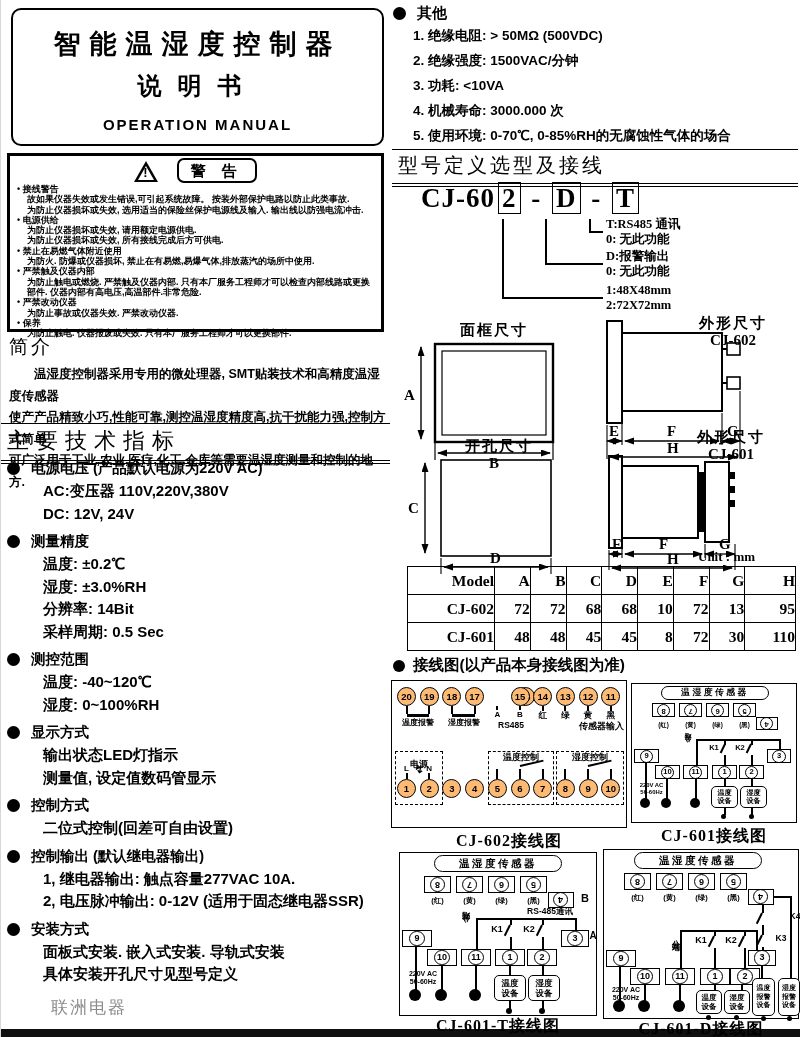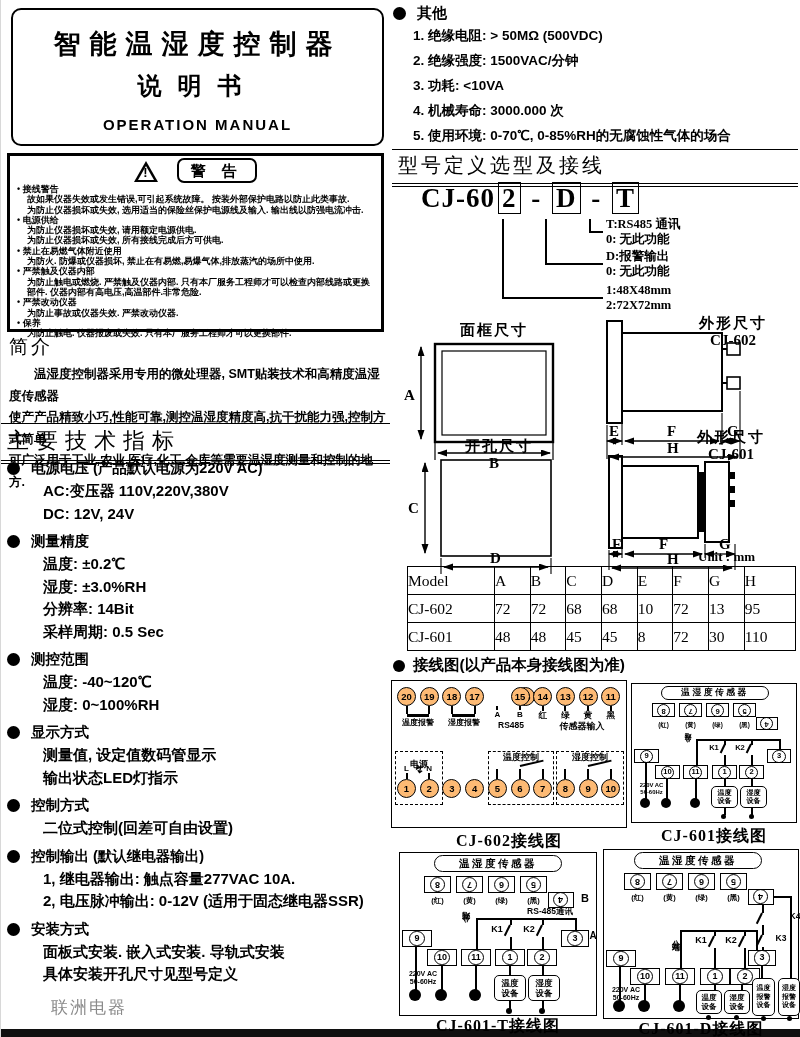--- a/index.html
+++ b/index.html
@@ -56,21 +56,21 @@
 
   
   svg text{fill:#000;font-weight:bold;}
   .cnlab{font-family:"Liberation Sans",sans-serif;font-size:15px;letter-spacing:2px;}
   .dimtx{font-family:"Liberation Serif",serif;font-size:15px;}
 
   .unit-lab{left:697px;top:549px;font-size:13px;font-weight:bold;font-family:"Liberation Serif",serif;}
 
   
   .size-table{left:406px;top:566px;width:389px;border-collapse:collapse;font-family:"Liberation Serif",serif;font-size:15.5px;}
-  .size-table th,.size-table td{border:1.6px solid #000;height:27px;text-align:left;font-weight:normal;padding:0;}
+  .size-table th,.size-table td{border:1.6px solid #000;height:27px;text-align:right;font-weight:bold;padding:0;}
 
   
   .wire-head{left:392px;top:655px;display:flex;align-items:center;font-size:15.5px;font-weight:bold;}
   .diag-box{border:1.6px solid #000;background:#fff;}
   .caption{text-align:center;font-size:16px;font-weight:bold;font-family:"Liberation Serif",serif;letter-spacing:1px;}
 
   
   .c2{position:absolute;box-sizing:border-box;}
   .circ2{border:1.6px solid #000;border-radius:50%;width:19px;height:19px;text-align:center;font-size:9.5px;font-weight:bold;line-height:17px;background:#fdba74;}
   .wv{background:#000;width:2px;}
@@ -165,22 +165,22 @@
           <span>测控范围</span>
         </div>
         <div class="spec-line">温度:  -40~120℃</div>
         <div class="spec-line">湿度:  0~100%RH</div>
       </div>
       <div class="spec-sec">
         <div class="spec-title">
           <div class="sbullet"></div>
           <span>显示方式</span>
         </div>
+        <div class="spec-line">输出状态LED灯指示</div>
         <div class="spec-line">测量值, 设定值数码管显示</div>
-        <div class="spec-line">输出状态LED灯指示</div>
       </div>
       <div class="spec-sec">
         <div class="spec-title">
           <div class="sbullet"></div>
           <span>控制方式</span>
         </div>
         <div class="spec-line">二位式控制(回差可自由设置)</div>
       </div>
       <div class="spec-sec">
         <div class="spec-title">
@@ -397,21 +397,21 @@
       <div class="c2 lab2" style="left: 2px; top: 38px; width: 48px; font-size: 8px;">温度报警</div>
       <div class="c2 wh" style="left: 59.9px; top: 33px; width: 22.7px; height: 3px;"></div>
       <div class="c2 lab2" style="left: 48px; top: 38px; width: 48px; font-size: 8px;">湿度报警</div>
       <div class="c2 lab2" style="left: 100.3px; top: 30px; width: 10px; font-size: 8px;">A</div>
       <div class="c2 lab2" style="left: 123px; top: 30px; width: 10px; font-size: 8px;">B</div>
       <div class="c2 lab2" style="left: 94px; top: 40px; width: 50px; font-size: 8.5px;">RS485</div>
       <div class="c2 lab2" style="left: 144.7px; top: 30px; width: 12px; font-size: 8.5px;">红</div>
       <div class="c2 lab2" style="left: 167.4px; top: 30px; width: 12px; font-size: 8.5px;">绿</div>
       <div class="c2 lab2" style="left: 190.1px; top: 30px; width: 12px; font-size: 8.5px;">黄</div>
       <div class="c2 lab2" style="left: 212.8px; top: 30px; width: 12px; font-size: 8.5px;">黑</div>
-      <div class="c2 lab2" style="left: 148px; top: 41px; width: 84px; font-size: 9px;">传感器输入</div>
+      <div class="c2 lab2" style="left: 148px; top: 41px; width: 84px; font-size: 9px; text-align: right;">传感器输入</div>
       <div class="c2 dash" style="left: 3px; top: 70px; width: 48px; height: 54px;"></div>
       <div class="c2 lab2" style="left: 3px; top: 72px; width: 48px; font-size: 9px; margin-top: 7px;">电源</div>
       <div class="c2 dash" style="left: 96px; top: 70px; width: 66px; height: 54px;"></div>
       <div class="c2 lab2" style="left: 96px; top: 72px; width: 66px; font-size: 9px;">温度控制</div>
       <div class="c2 dash" style="left: 164px; top: 70px; width: 68px; height: 54px;"></div>
       <div class="c2 lab2" style="left: 164px; top: 72px; width: 68px; font-size: 9px;">湿度控制</div>
       <div class="c2 lab2" style="left: 10.5px; top: 84px; width: 8px; font-size: 8px;">L</div>
       <div class="c2 lab2" style="left: 21px; top: 82px; width: 12px; font-size: 11px;">↯</div>
       <div class="c2 lab2" style="left: 33.2px; top: 84px; width: 8px; font-size: 8px;">N</div>
       <div class="c2 circ2" style="left: 5px; top: 98px; width: 19px; height: 19px;">1</div>

